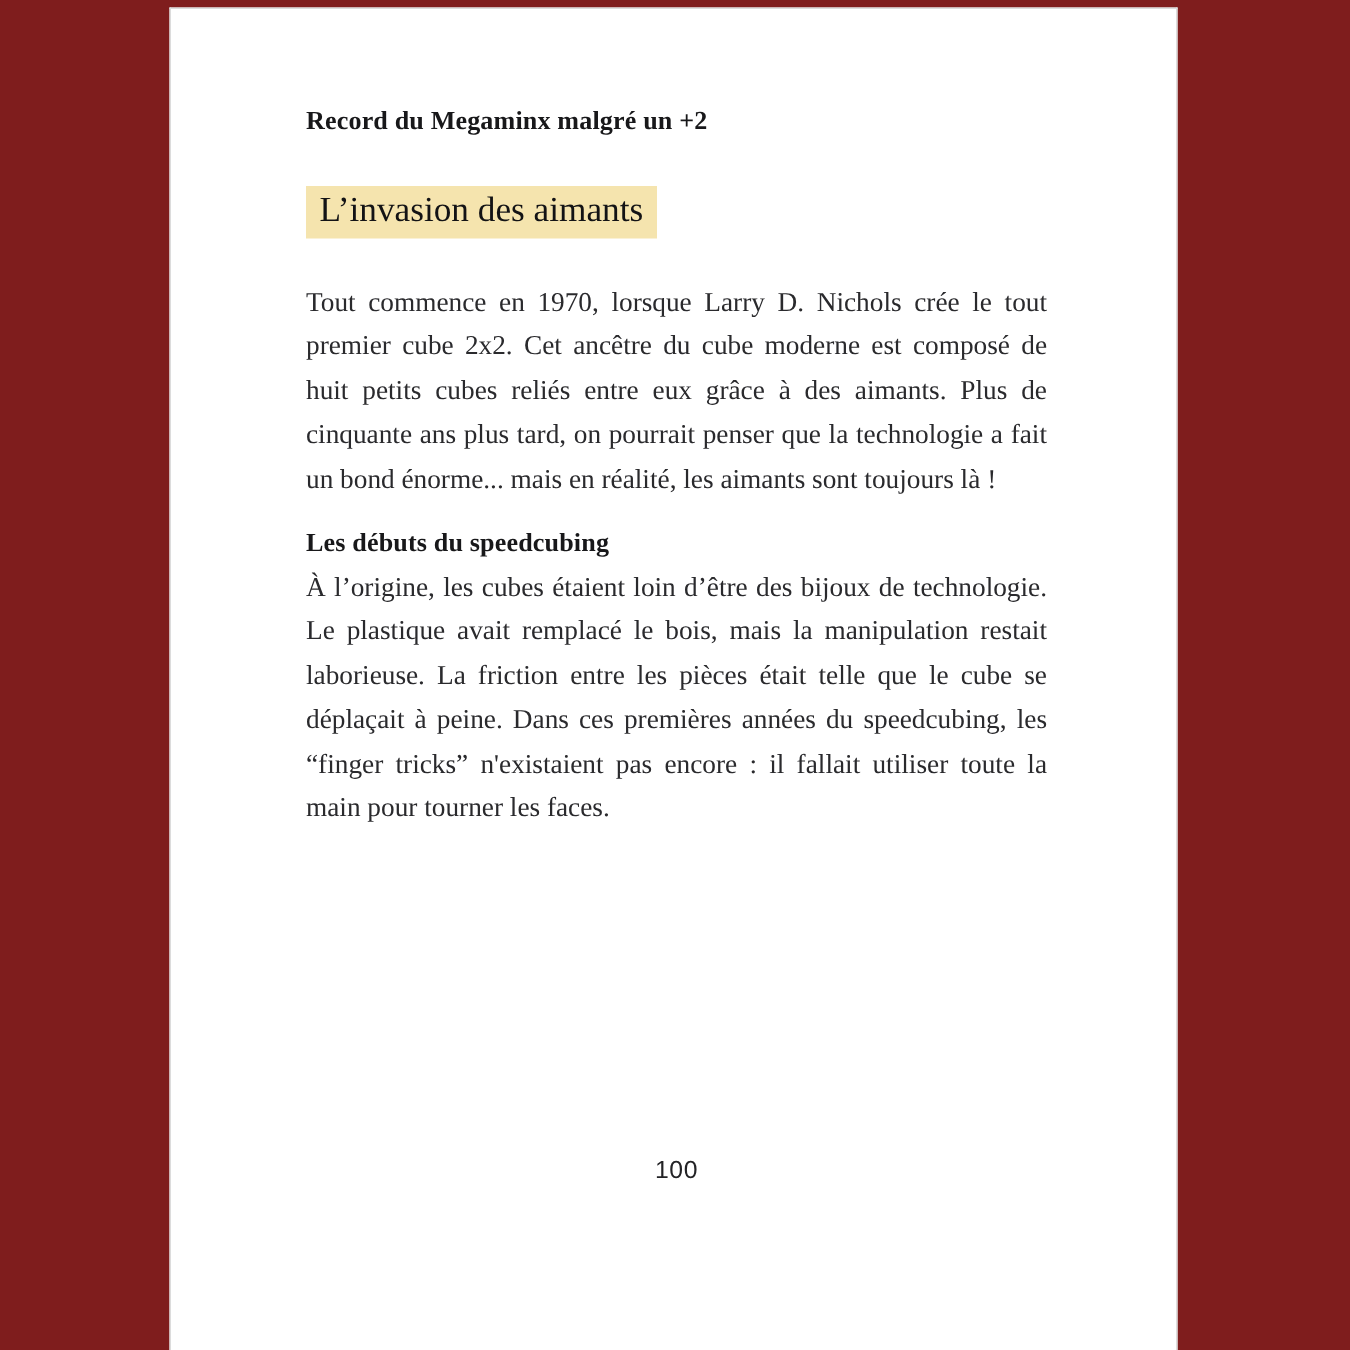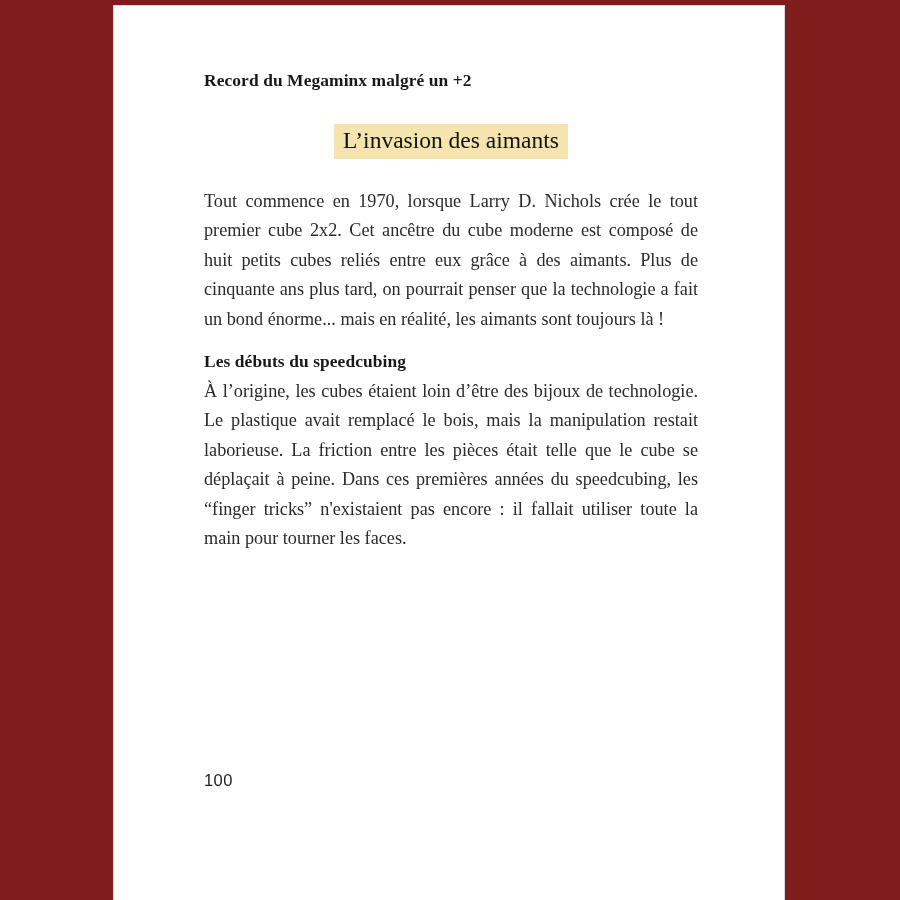--- a/index.html
+++ b/index.html
@@ -67,21 +67,20 @@
 
   
   .par-tight { margin-top: 0; }
 
   .gap-sm  { height: 13px; }
   .gap-md  { height: 28px; }
   .gap-lg  { height: 42px; }
 
   
   #section-title-wrap {
-    text-align: center;
     margin: 0;
     padding: 0;
   }
   #section-title {
     display: inline-block;
     background: #f5e4ae;
     color: #131315;
     font-family: "Liberation Serif", serif;
     font-size: 23.5px;
     line-height: 33px;
@@ -90,21 +89,21 @@
   }
 
   .ital { }
 
   
   #page-number {
     position: absolute;
     left: 90px;
     top: 765px;
     width: 494px;
-    text-align: left;
+    text-align: center;
     font-family: "Liberation Sans", sans-serif;
     font-size: 16.5px;
     color: #232326;
     letter-spacing: 0.4px;
   }
 </style>
 </head>
 <body>
 
 <div id="viewport">

